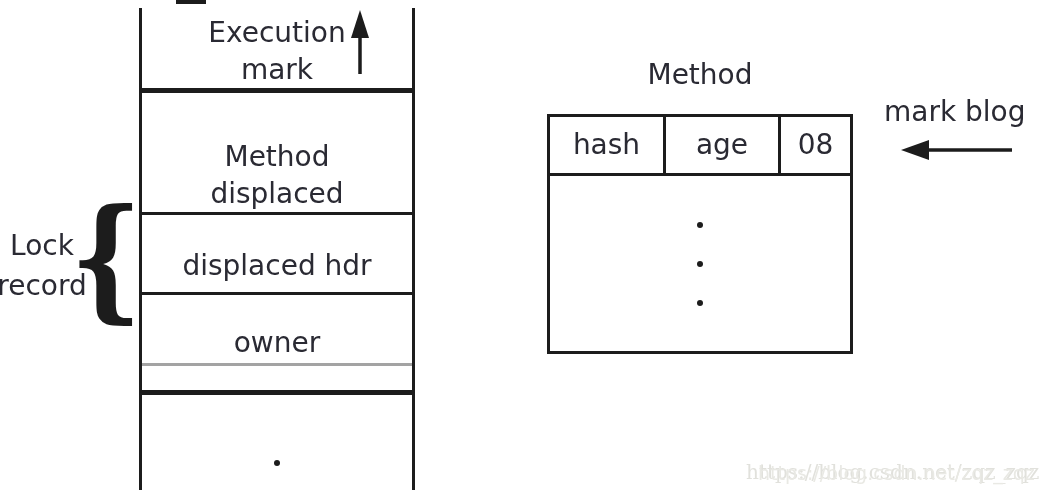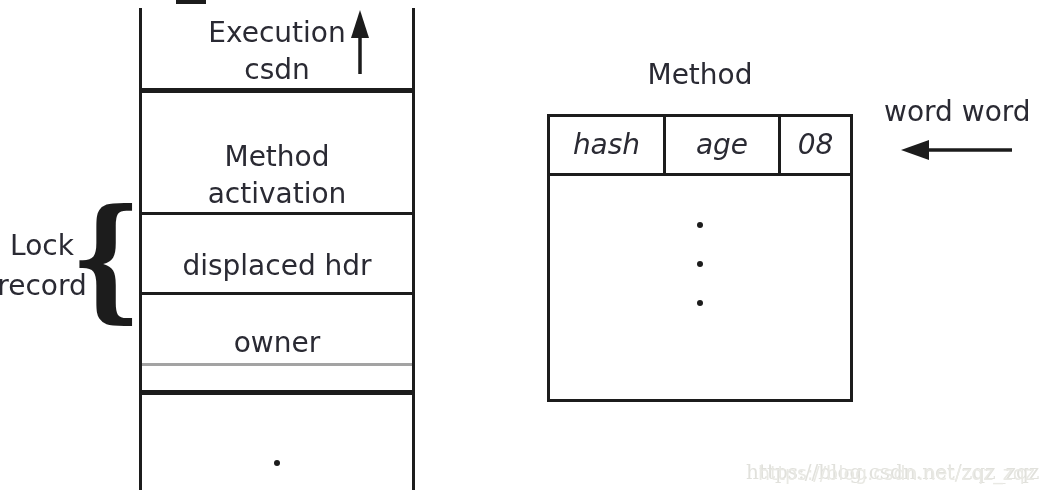--- a/index.html
+++ b/index.html
@@ -68,22 +68,22 @@
     overflow: visible;
   }
 
   
   .obj-title {
     position: absolute; left: 547px; top: 58px; width: 306px;
     text-align: center; font-size: 28px;
   }
   .obj-box {
     position: absolute; left: 547px; top: 114px;
-    width: 306px; height: 288px;
-    border: 3px solid #1c1c1c; box-sizing: border-box; font-style: italic;
+    width: 306px; height: 240px;
+    border: 3px solid #1c1c1c; box-sizing: border-box;
   }
   .obj-header {
     display: flex; height: 56px; border-bottom: 3px solid #1c1c1c;
     box-sizing: content-box;
   }
   .cell {
     text-align: center; font-size: 28px; line-height: 56px;
     box-sizing: border-box;
   }
   .cell-hash { flex: 0 0 116px; border-right: 3px solid #1c1c1c; }
@@ -111,29 +111,29 @@
 </head>
 <body>
 
 <div class="canvas">
 
   <div class="top-mark"></div>
 
   <div class="stack-col">
     <div class="row row-exec">
       <div>Execution</div>
-      <div>csdn</div>
+      <div>mark</div>
       <svg class="up-arrow" width="24" height="70" viewBox="0 0 24 70">
         <line x1="12" y1="24" x2="12" y2="66" stroke="#1c1c1c" stroke-width="3.5"></line>
         <polygon points="12,2 3,30 21,30" fill="#1c1c1c"></polygon>
       </svg>
     </div>
     <div class="row row-method">
       <div>Method</div>
-      <div>activation</div>
+      <div>displaced</div>
     </div>
     <div class="row row-displaced">
       <span>displaced hdr</span>
     </div>
     <div class="row row-owner">
       <span>owner</span>
     </div>
     <div class="row row-empty"></div>
     <div class="row row-dots">
       <i class="dot"></i>
@@ -155,21 +155,21 @@
       <div class="cell cell-age">age</div>
       <div class="cell cell-01">08</div>
     </div>
     <div class="obj-body">
       <i class="dot"></i>
       <i class="dot"></i>
       <i class="dot"></i>
     </div>
   </div>
 
-  <div class="mark-label">word word</div>
+  <div class="mark-label">mark blog</div>
   <svg class="left-arrow" width="122" height="26" viewBox="0 0 122 26">
     <line x1="114" y1="13" x2="26" y2="13" stroke="#1c1c1c" stroke-width="3.5"></line>
     <polygon points="3,13 31,3 31,23" fill="#1c1c1c"></polygon>
   </svg>
 
   <div class="watermark">
     <span class="wm wm-a">https://blog.csdn.net/zqz_zqz</span>
     <span class="wm wm-b">https://blog.csdn.net/zqz_zqz</span>
   </div>
 

